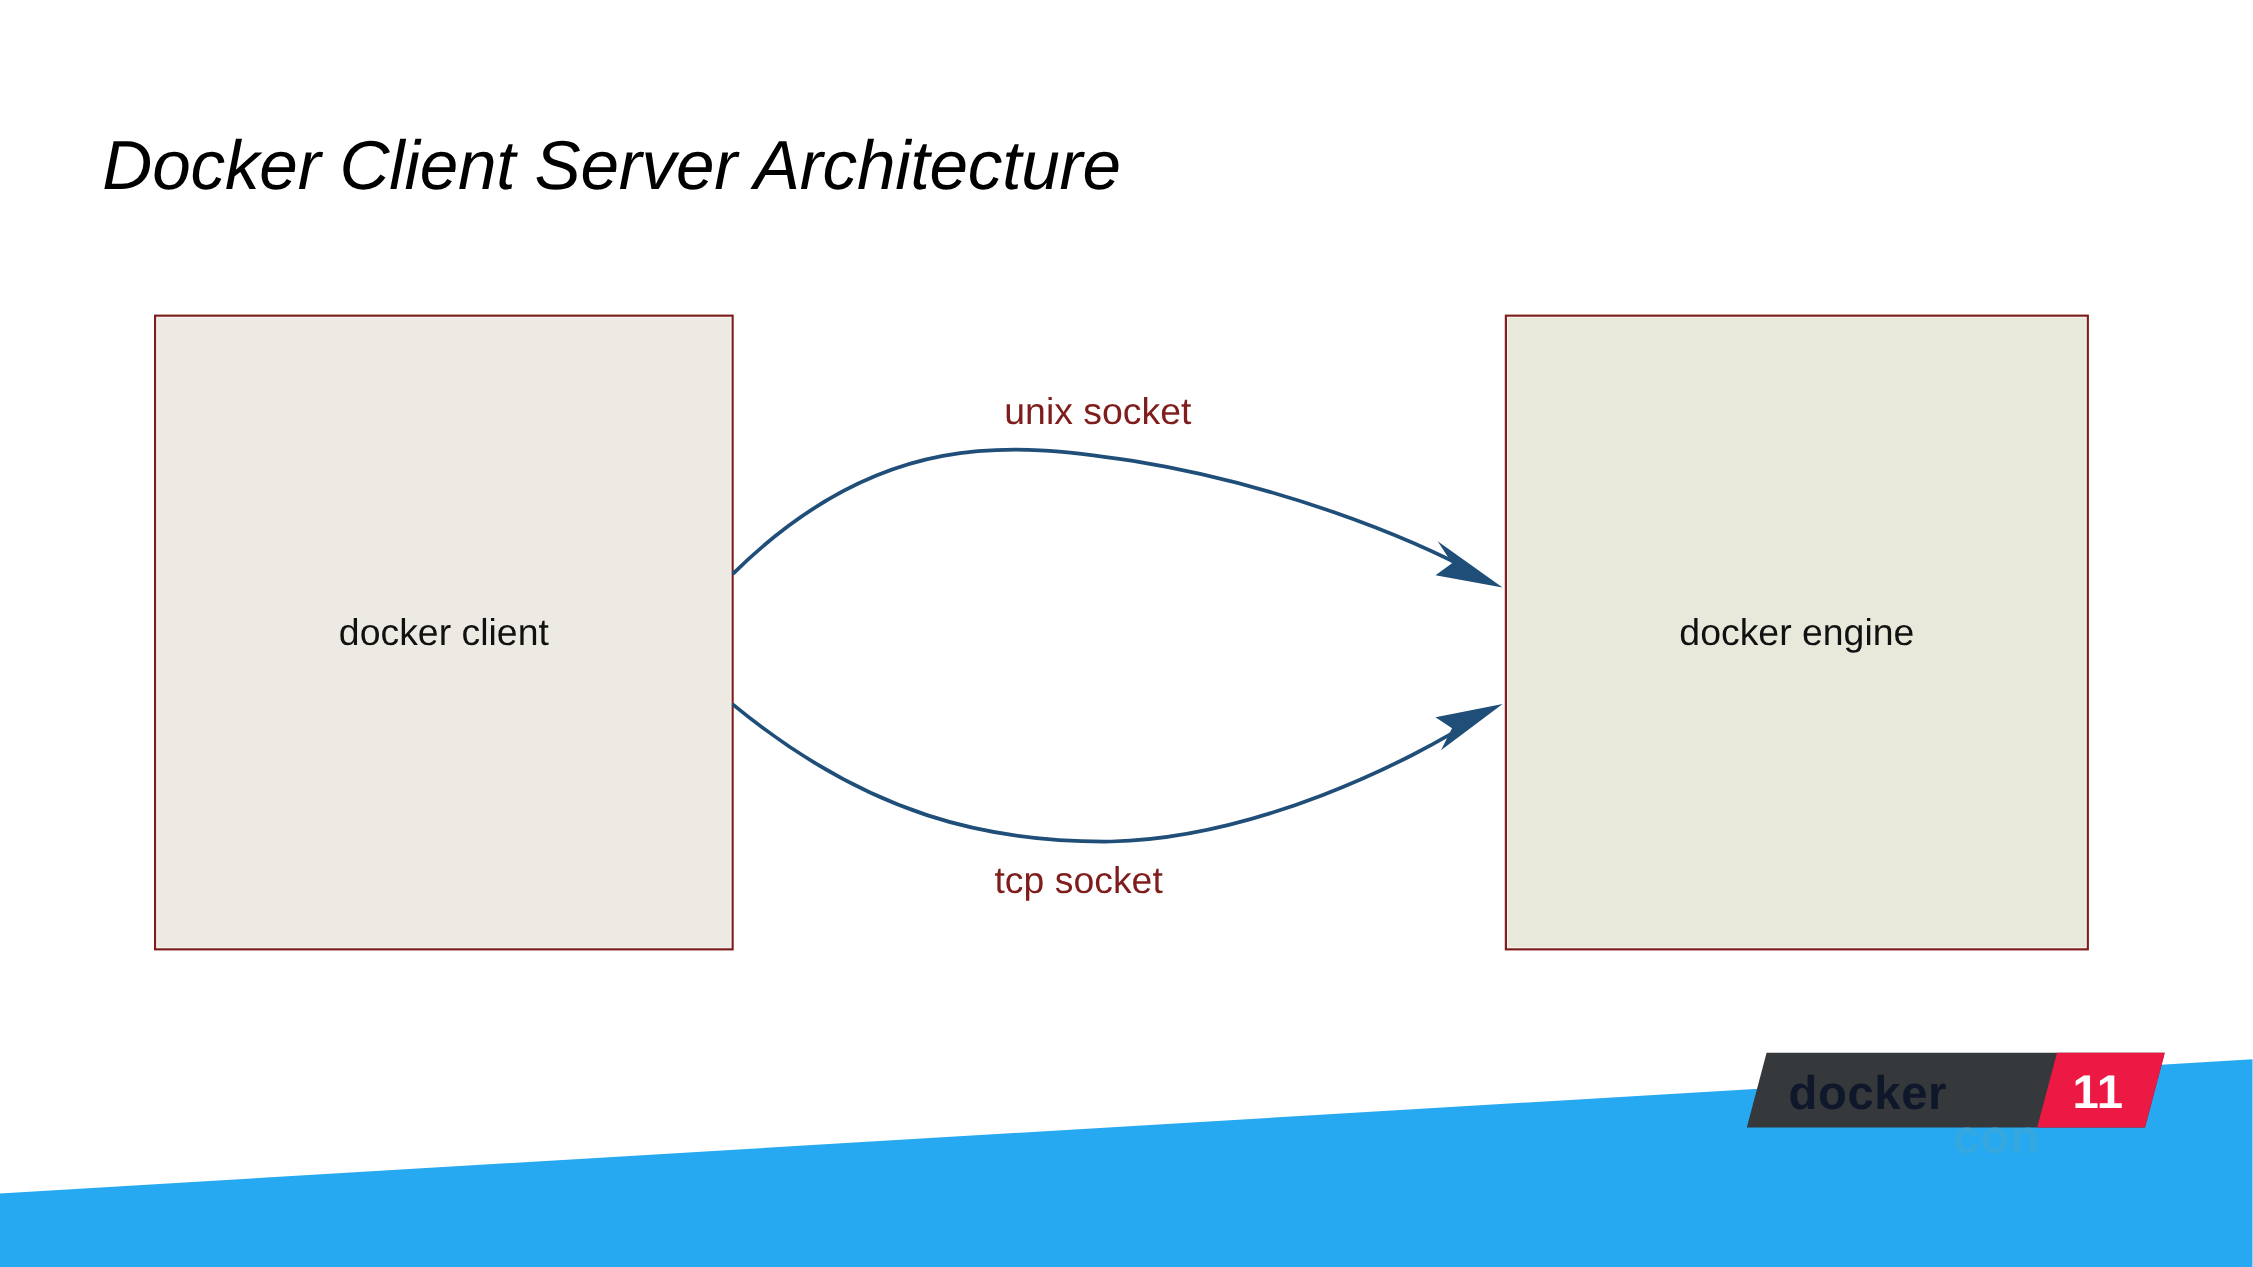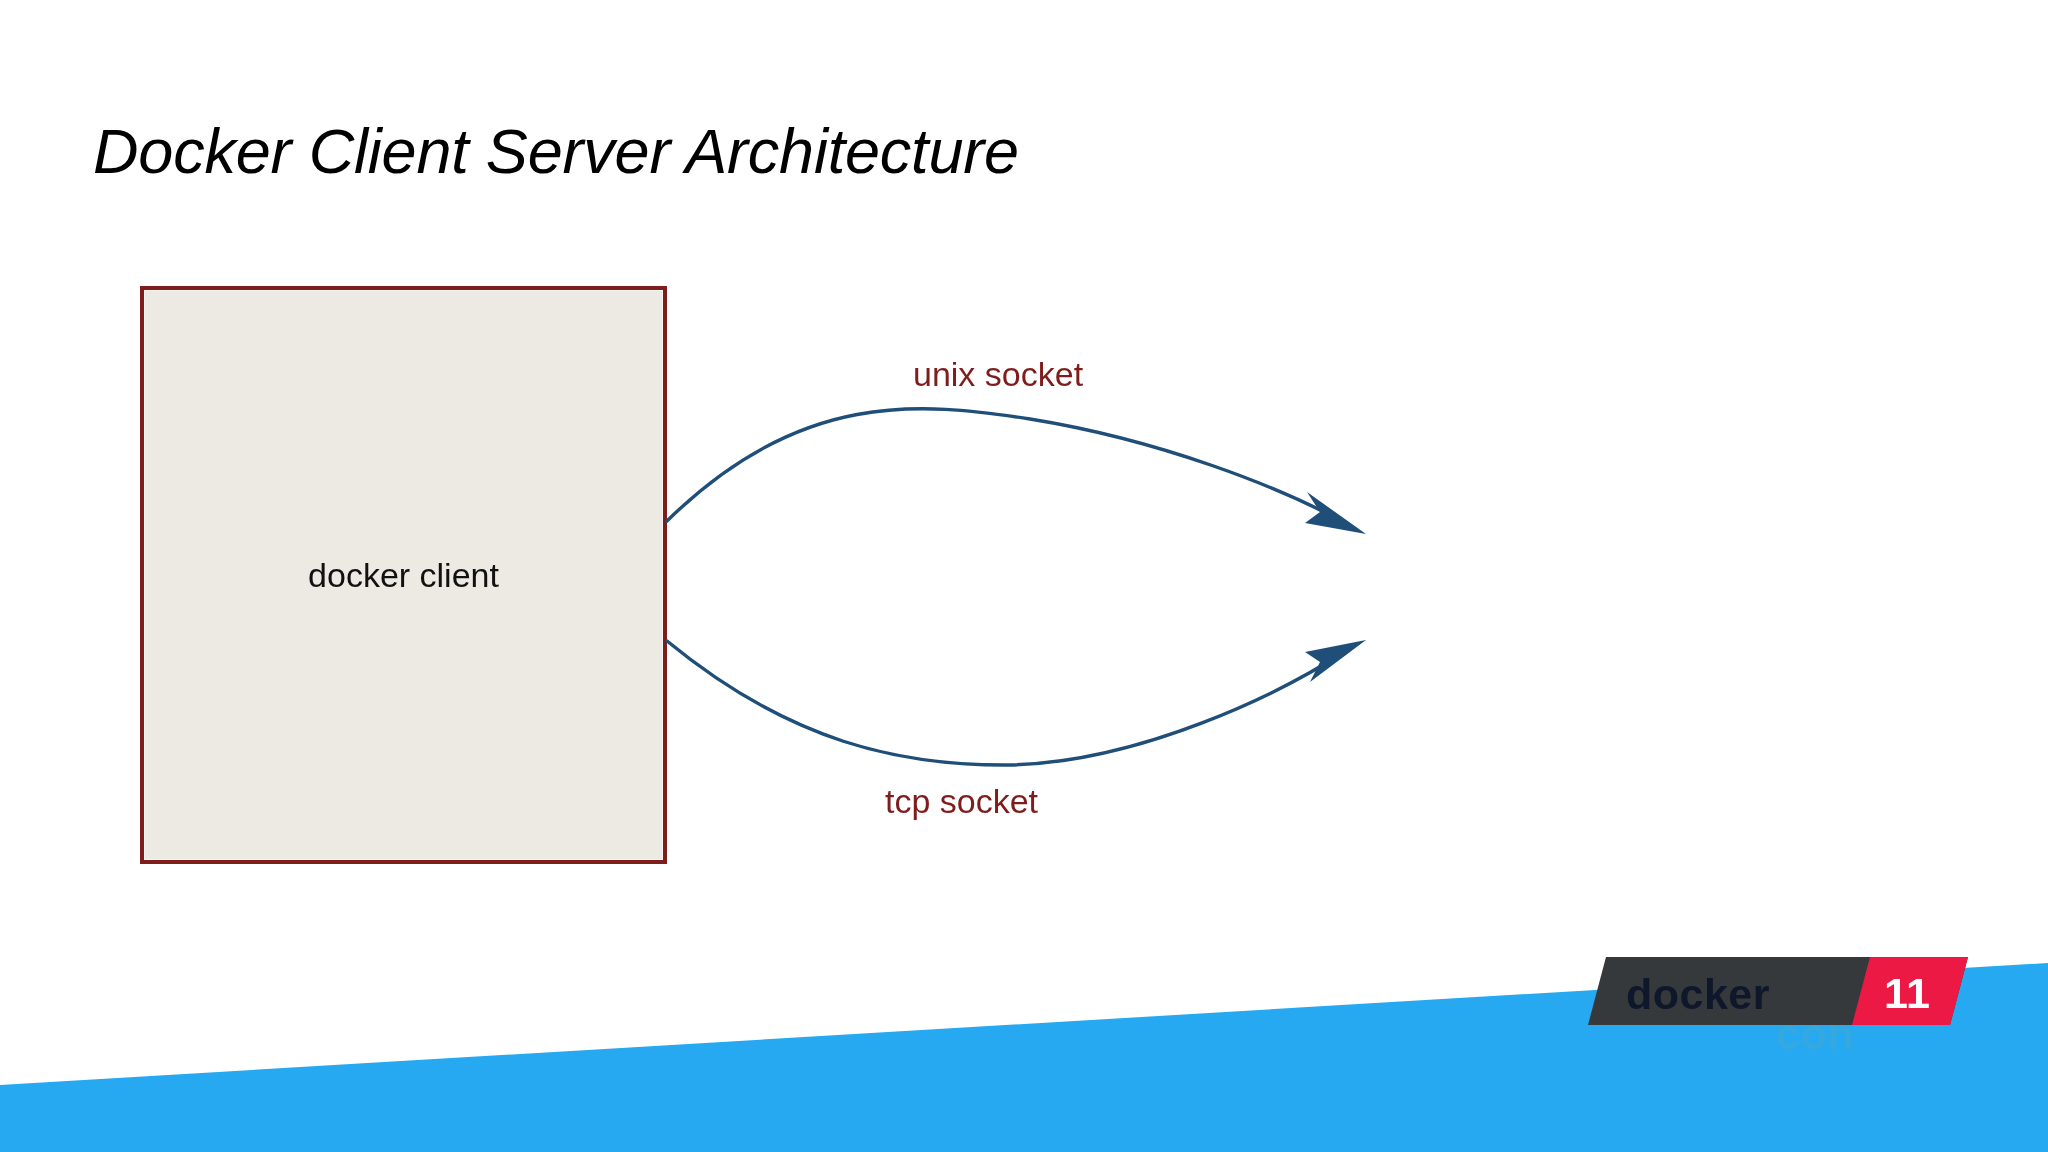--- a/index.html
+++ b/index.html
@@ -27,21 +27,21 @@
     color: #000000;
     letter-spacing: -0.2px;
     white-space: nowrap;
     font-style: italic;
   }
 
   
   .node-box {
     position: absolute;
     box-sizing: border-box;
-    border: 4px solid #7f1d1d;
+    border: 2px solid #7f1d1d;
     display: flex;
     align-items: center;
     justify-content: center;
   }
   .node-box::after {
     content: "";
     position: absolute;
     left: 0; top: 0; right: 0; bottom: 0;
     border: 1px solid rgba(255,255,255,0.55);
     pointer-events: none;
@@ -84,21 +84,21 @@
     font-size: 34px;
     color: #7f1d1d;
     white-space: nowrap;
     text-align: center;
   }
   #label-unix {
     left: 913px;
     top: 355px;
   }
   #label-tcp {
-    left: 885px;
+    left: 904px;
     top: 782px;
     text-align: right;
   }
 
   
   #blue-banner {
     position: absolute;
     left: 0;
     top: 0;
     width: 2048px;
@@ -145,20 +145,23 @@
   <svg id="blue-banner" viewBox="0 0 2048 1152" preserveAspectRatio="none">
     <polygon points="0,1085 2048,963 2048,1152 0,1152" fill="#26a9f0"></polygon>
   </svg>
 
   <div id="slide-title">Docker Client Server Architecture</div>
 
   <div id="box-client" class="node-box">
     <span class="node-label">docker client</span>
   </div>
 
+  <div id="box-engine" class="node-box">
+    <span class="node-label">docker engine</span>
+  </div>
 
   <svg id="connectors" viewBox="0 0 2048 1152">
 
     <path d="M 667,521 C 800,390 920,402 1030,419 C 1160,440 1280,487 1347,524" fill="none" stroke="#1f4e79" stroke-width="3.4" stroke-linecap="round"></path>
     <polygon points="1366,534 1305,523 1320,512 1307,492" fill="#1f4e79"></polygon>
 
     <path d="M 667,641 C 790,742 900,766 1010,765 C 1140,762 1280,694 1347,650" fill="none" stroke="#1f4e79" stroke-width="3.4" stroke-linecap="round"></path>
     <polygon points="1366,640 1305,652 1320,662 1310,682" fill="#1f4e79"></polygon>
   </svg>
 

